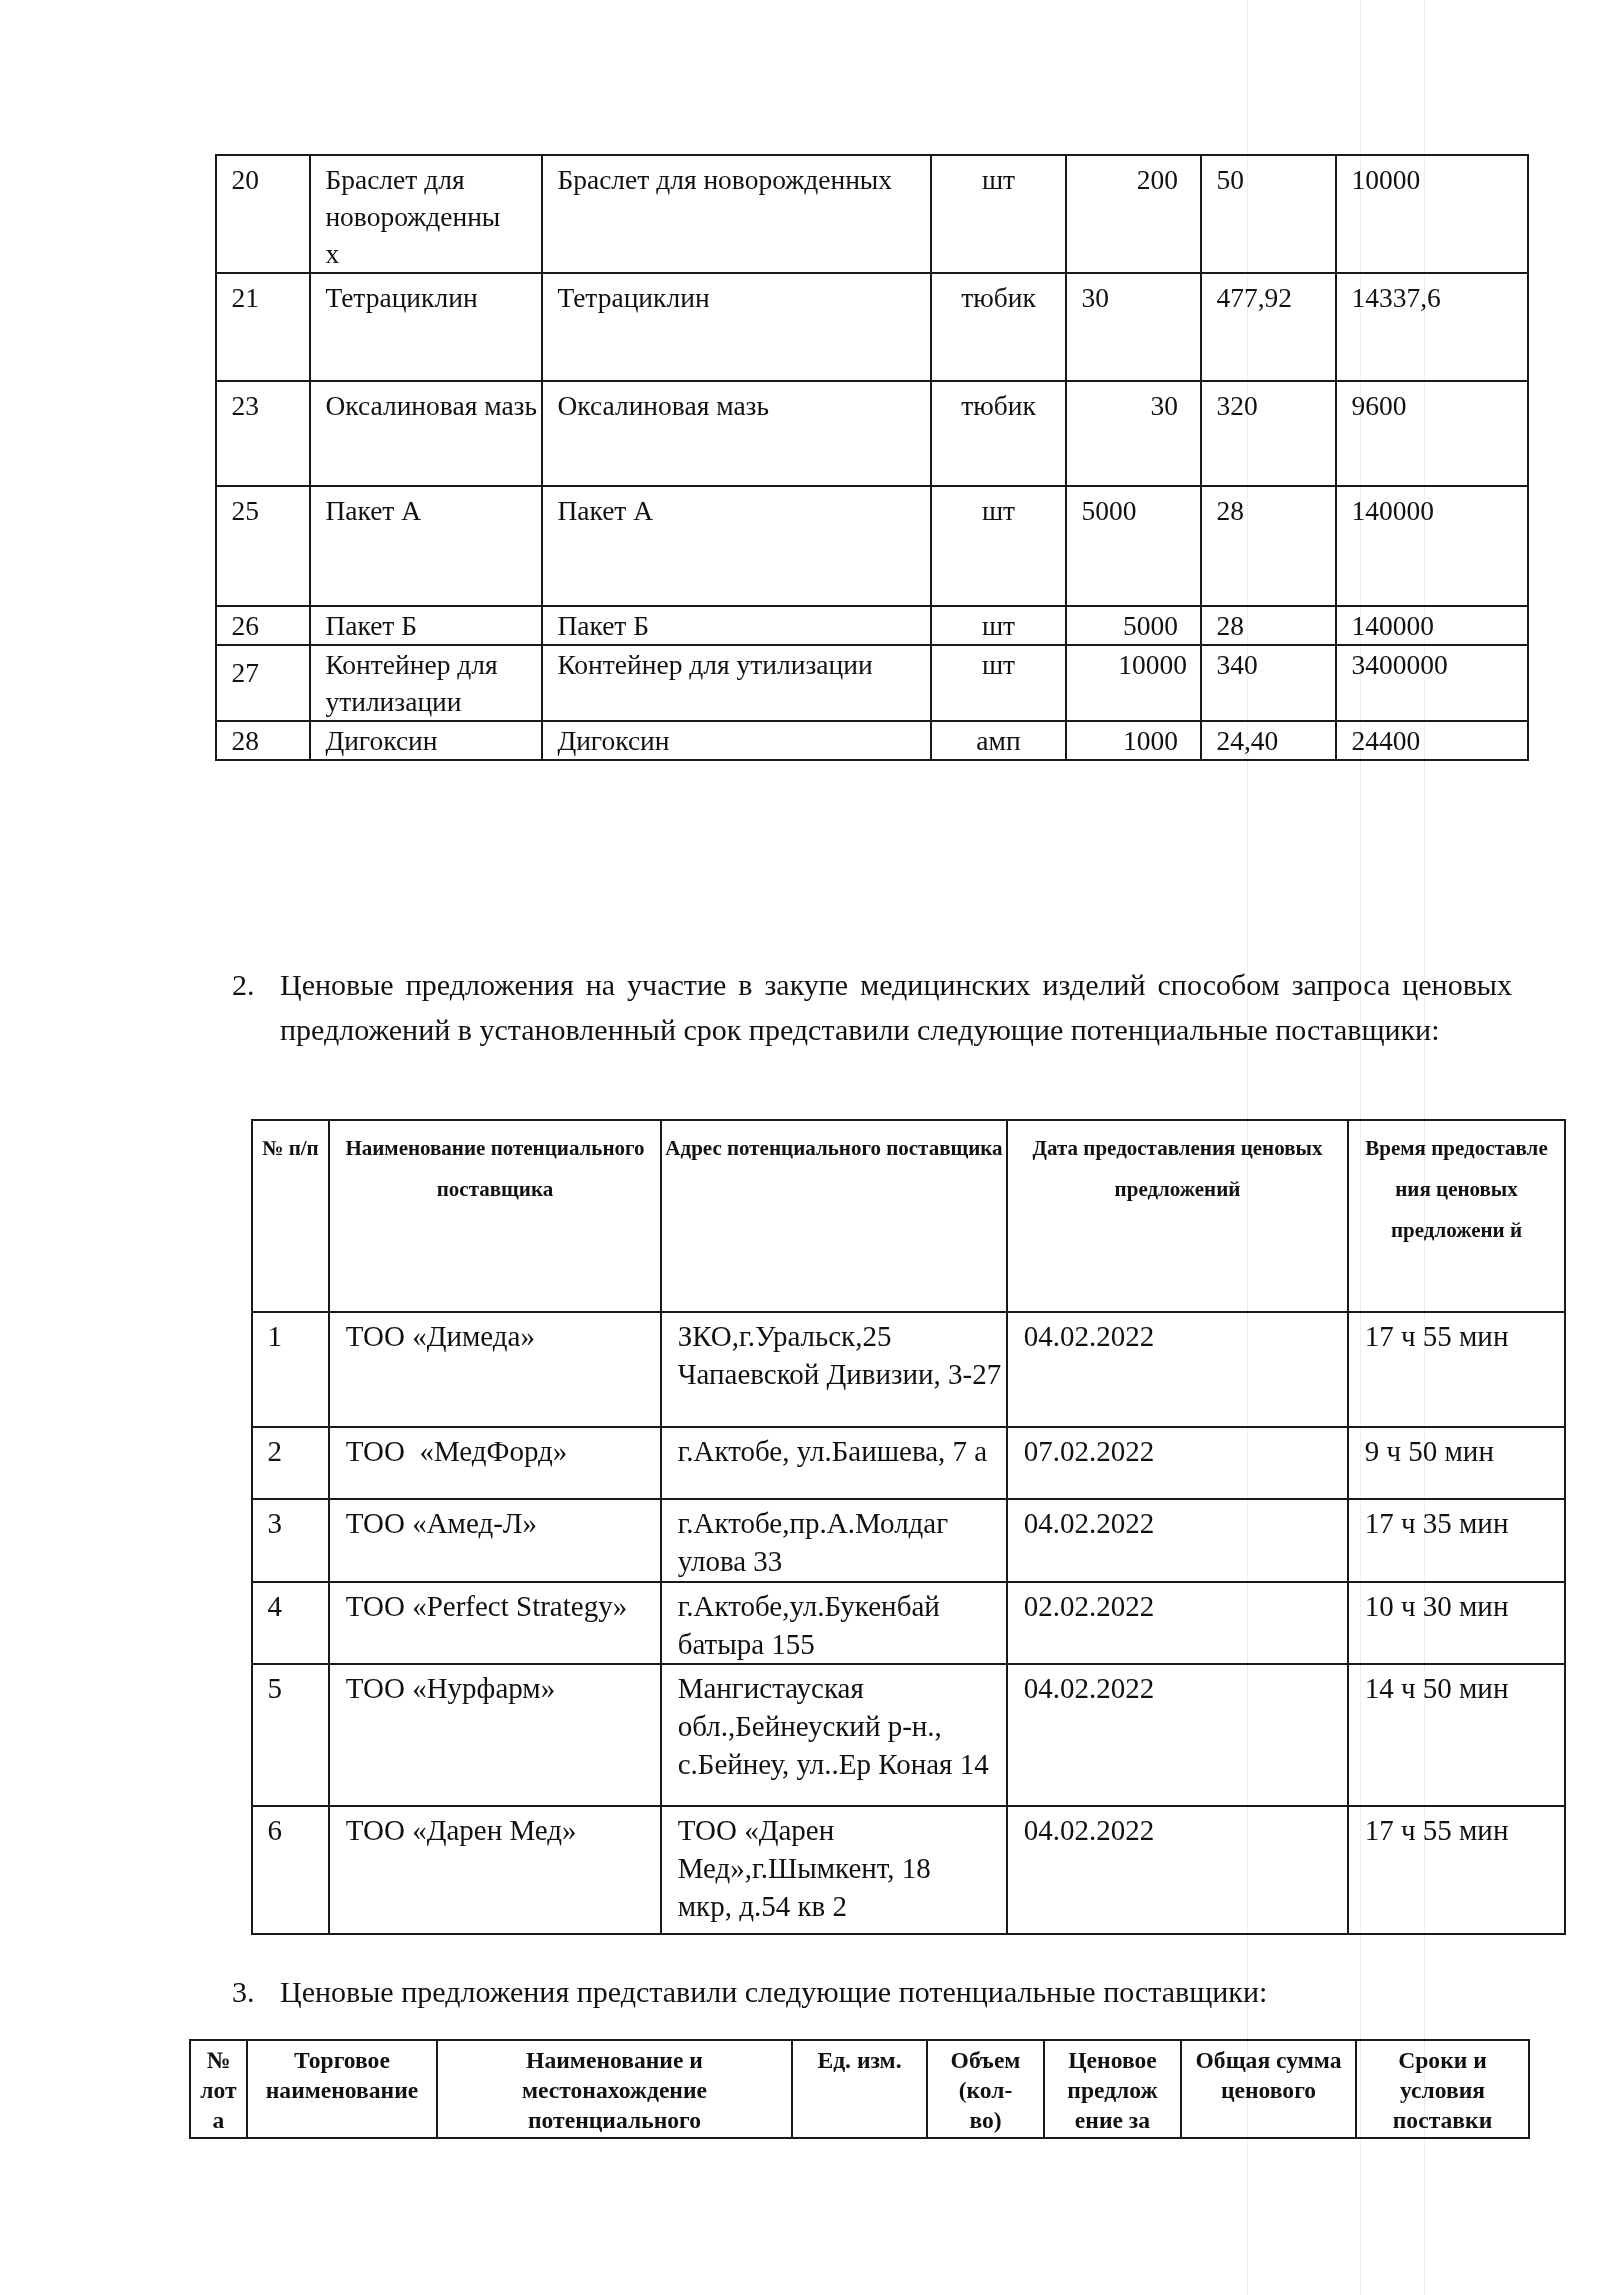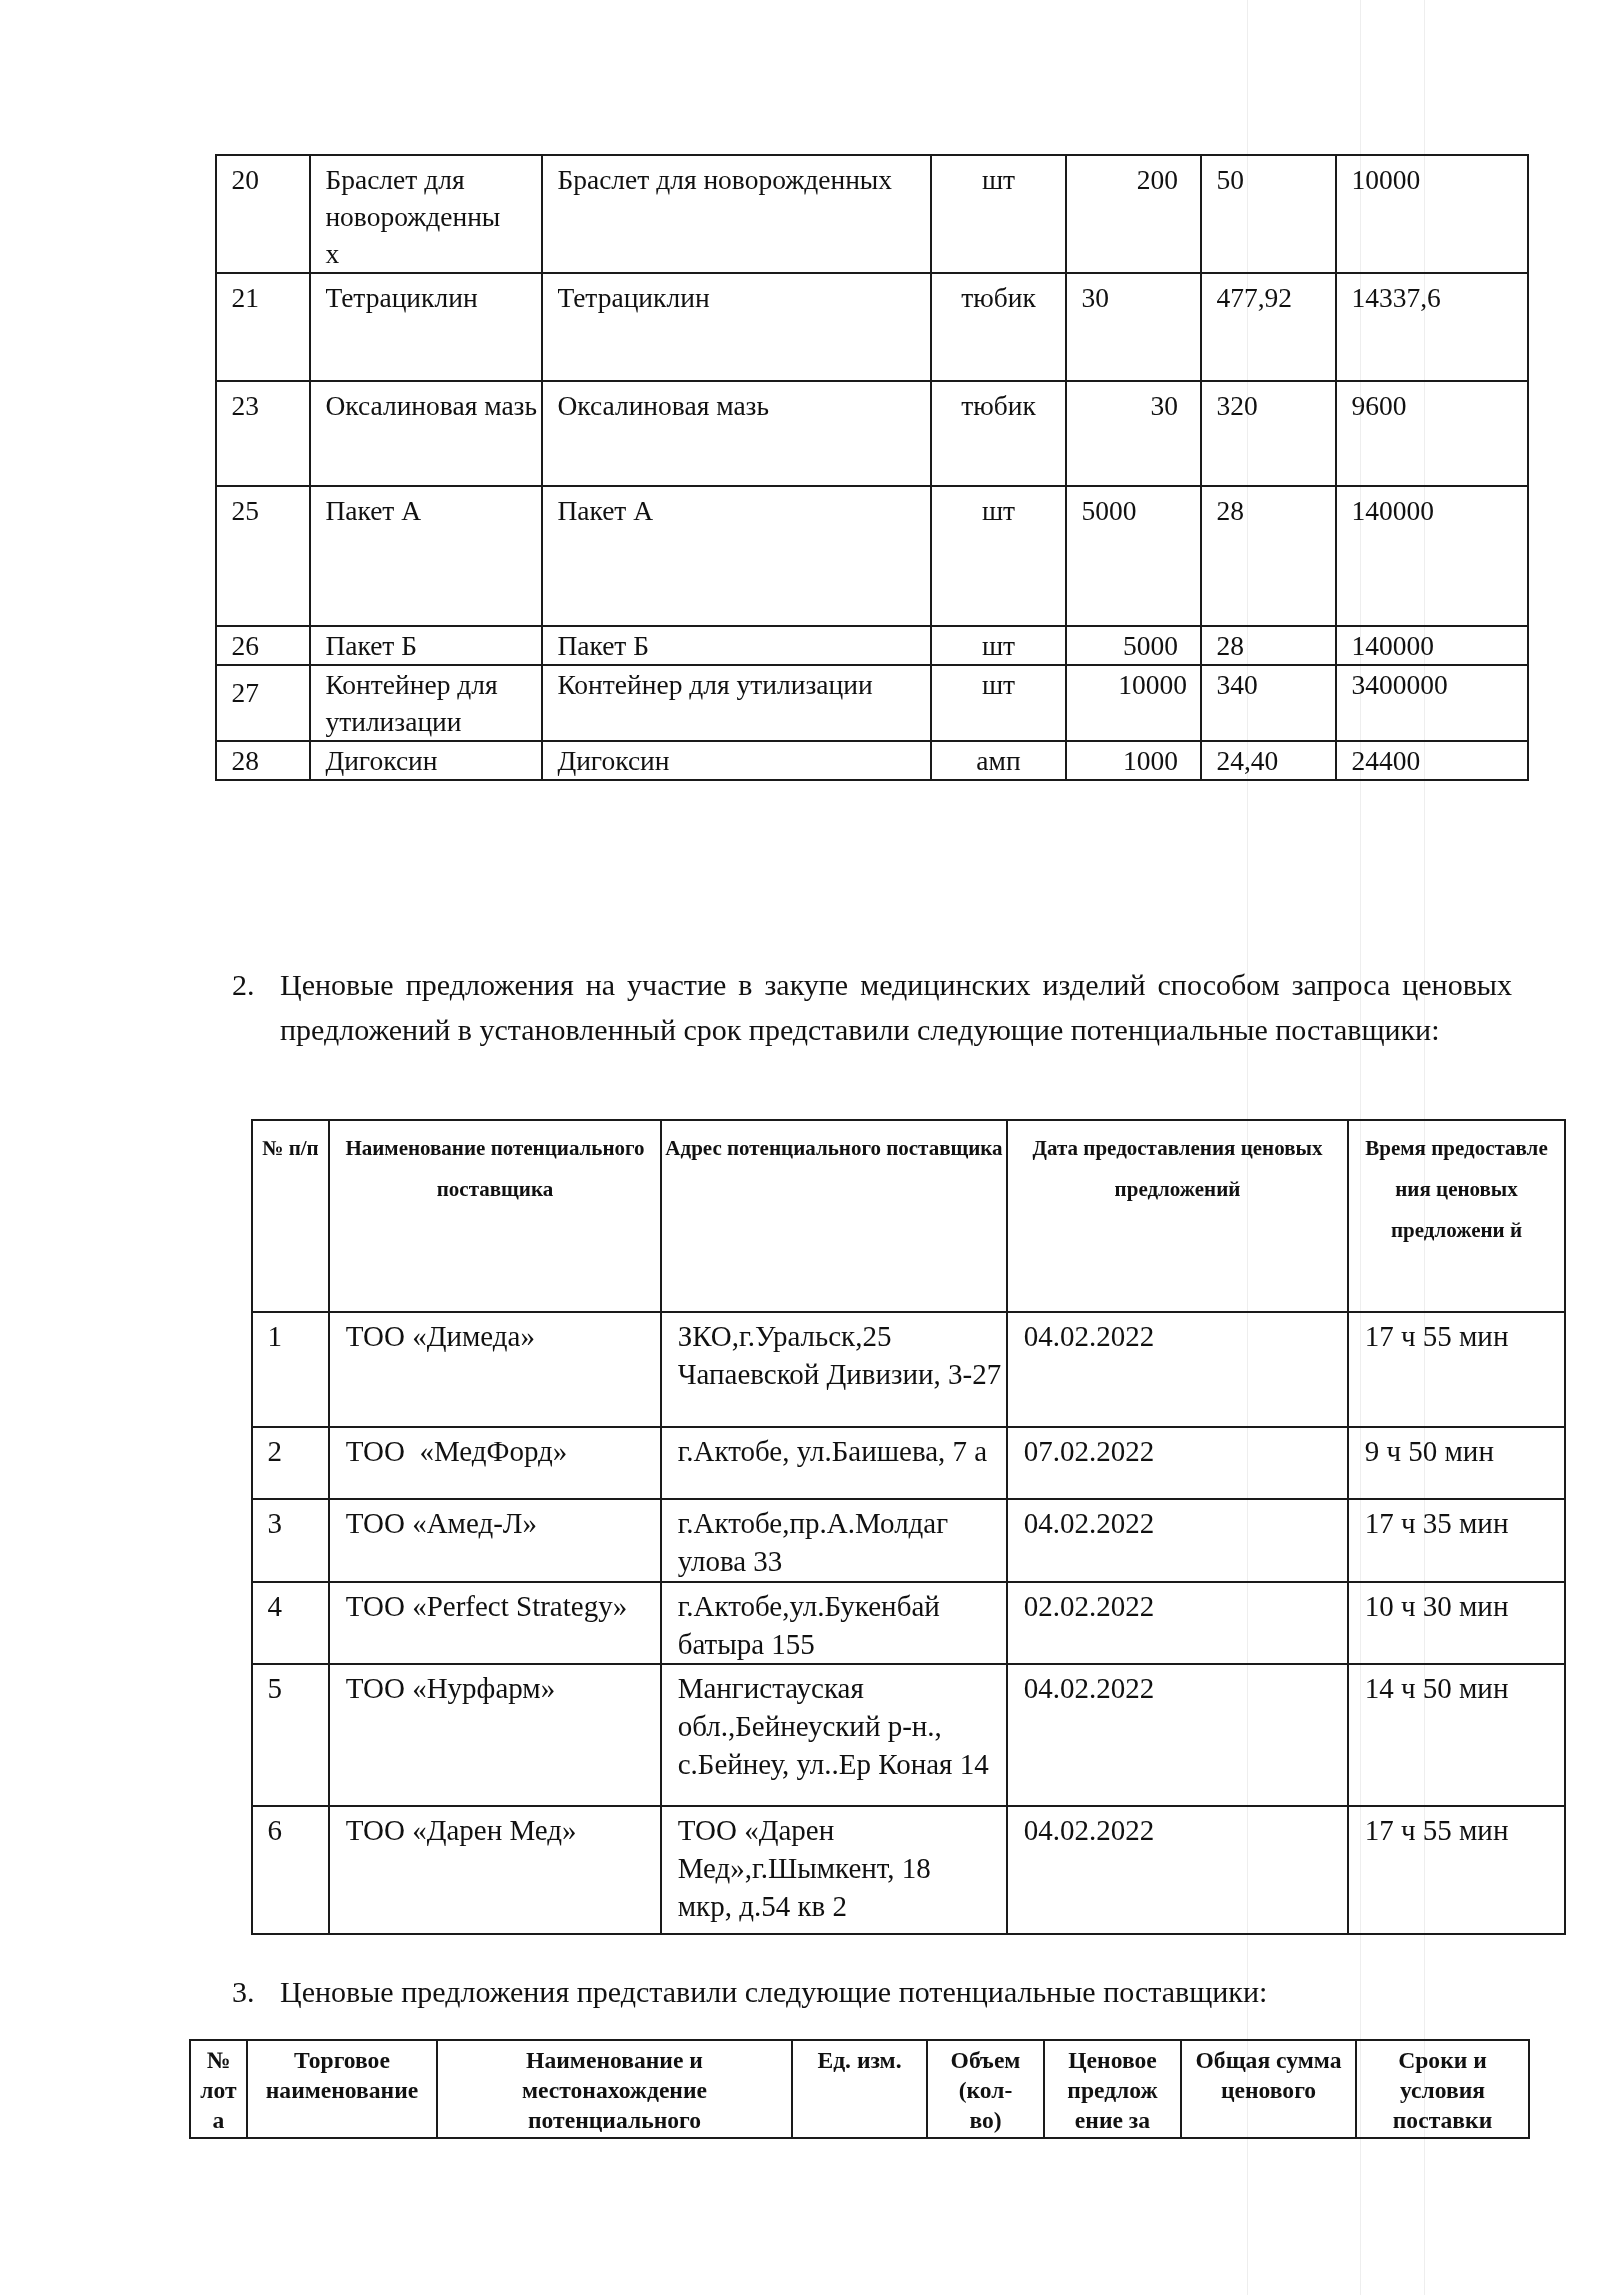--- a/index.html
+++ b/index.html
@@ -77,21 +77,21 @@
       </tr>
       <tr style="height:105px">
         <td>23</td>
         <td>Оксалиновая мазь</td>
         <td>Оксалиновая мазь</td>
         <td class="c-unit">тюбик</td>
         <td class="c-qty-r">30</td>
         <td>320</td>
         <td>9600</td>
       </tr>
-      <tr style="height:140px">
+      <tr style="height:120px">
         <td>25</td>
         <td>Пакет А</td>
         <td>Пакет А</td>
         <td class="c-unit">шт</td>
         <td>5000</td>
         <td>28</td>
         <td>140000</td>
       </tr>
       <tr style="height:38px">
         <td style="padding-top:0">26</td>

